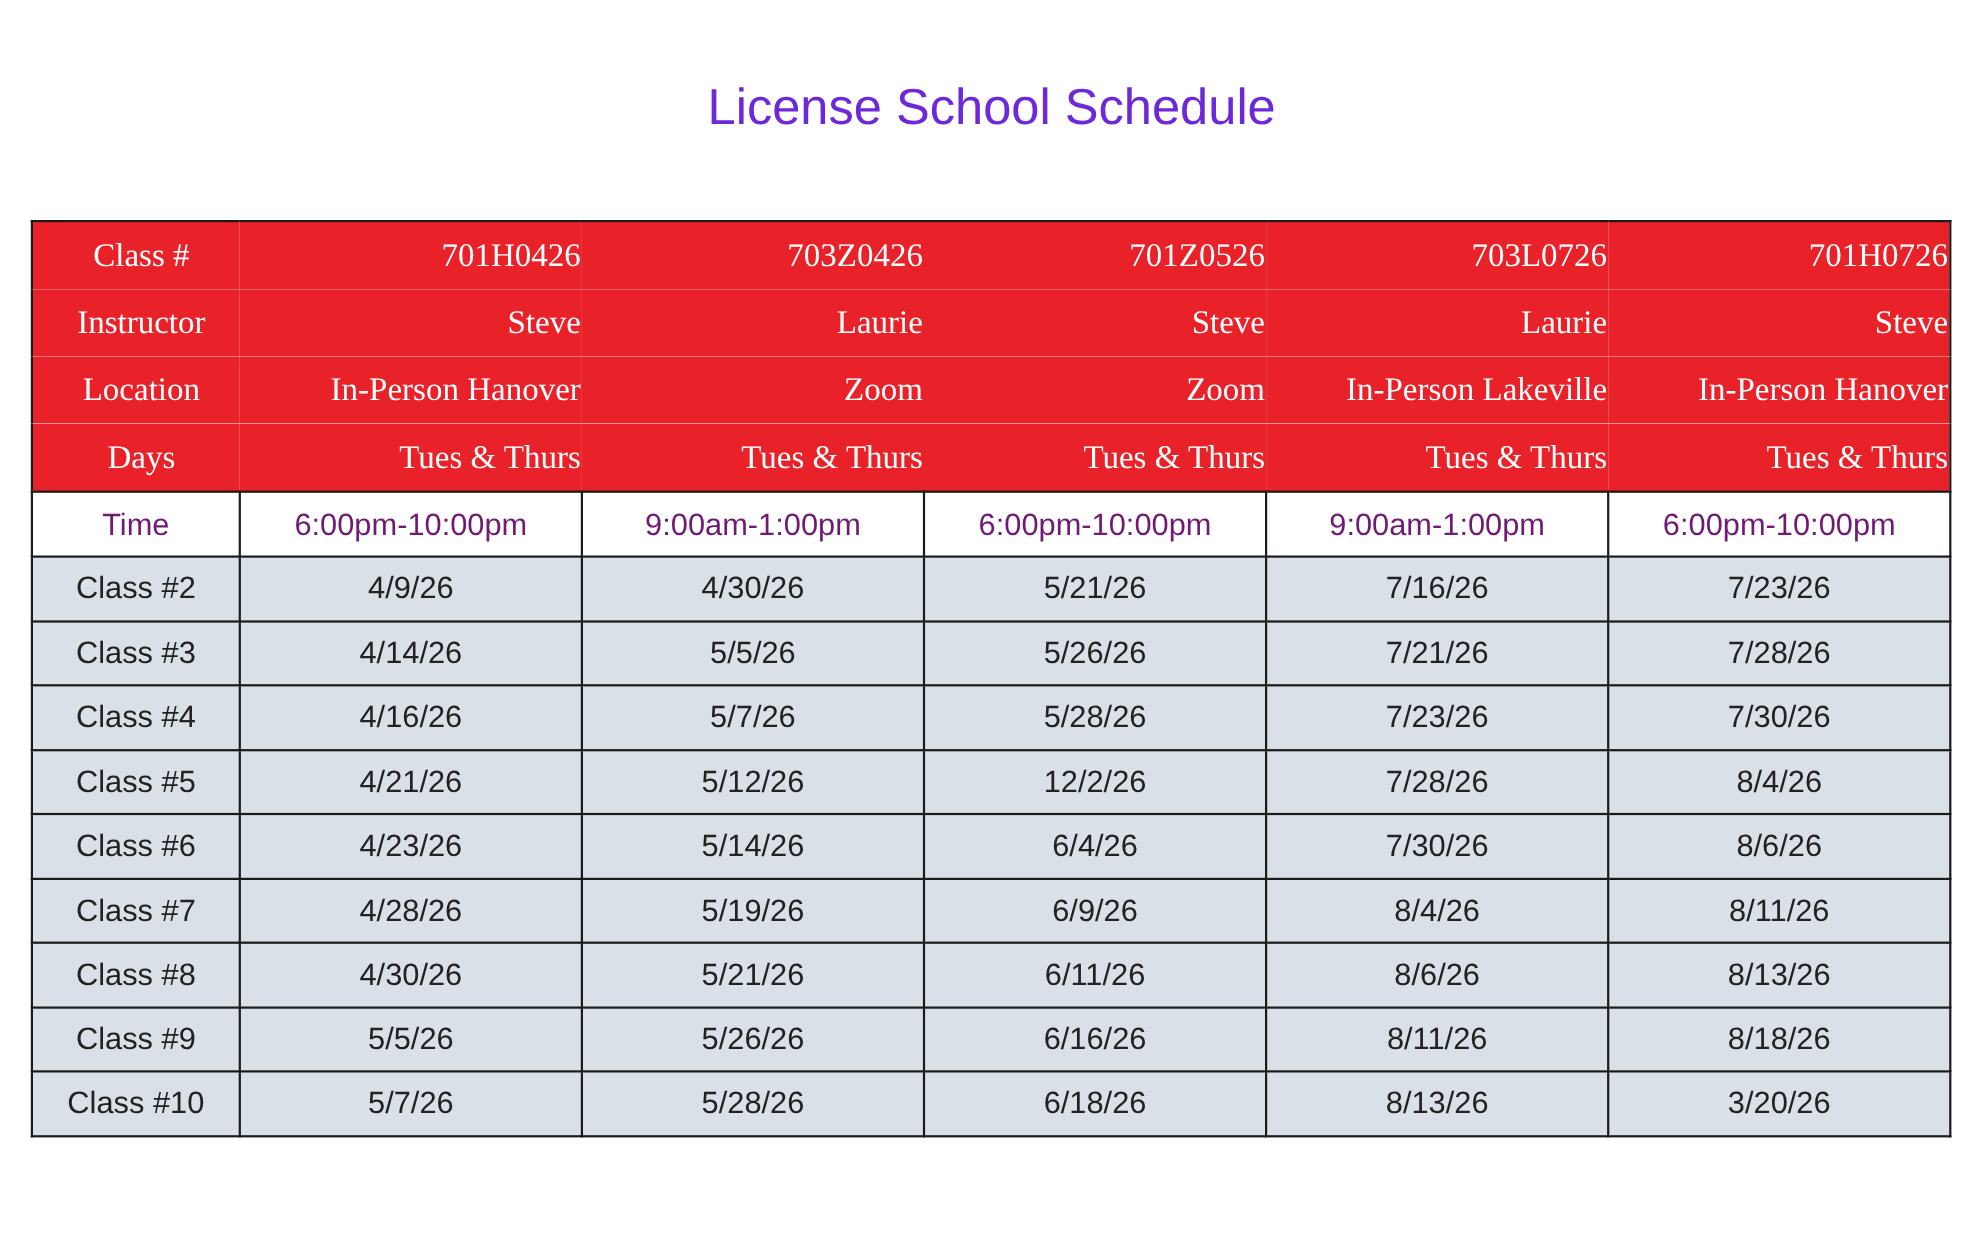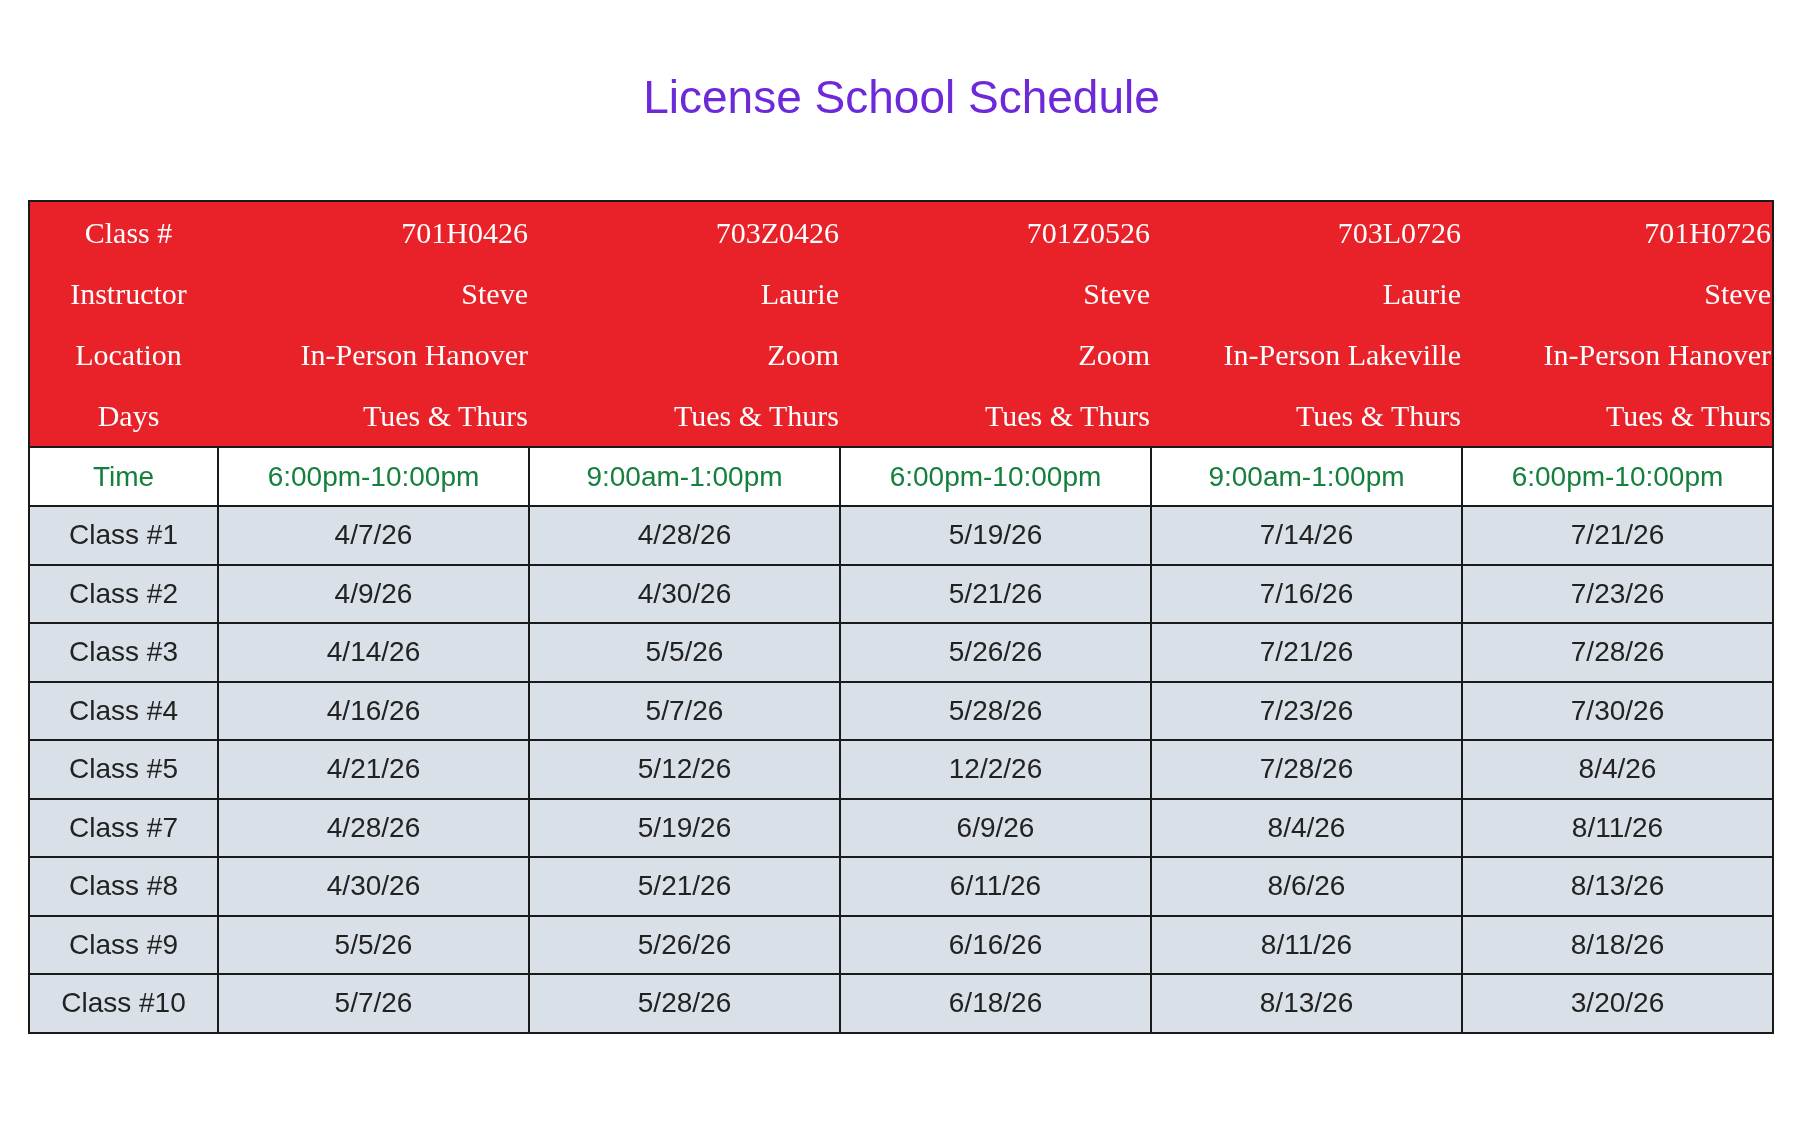--- a/index.html
+++ b/index.html
@@ -51,21 +51,21 @@
     overflow: hidden;
     white-space: nowrap;
   }
   tr.hdr td.lbl {
     text-align: center;
     padding-left: 10px;
   }
   
   tr.time td {
     background: #ffffff;
-    color: #15803d;
+    color: #701a75;
     font-size: 28px;
     height: 55px;
     border: 2px solid #1a1a1a;
     text-align: center;
     vertical-align: middle;
   }
   
   tr.data td {
     background: #d9e0e7;
     color: #222222;
@@ -126,28 +126,20 @@
         </tr>
         <tr class="time">
           <td class="">Time</td>
           <td>6:00pm-10:00pm</td>
           <td>9:00am-1:00pm</td>
           <td>6:00pm-10:00pm</td>
           <td>9:00am-1:00pm</td>
           <td>6:00pm-10:00pm</td>
         </tr>
         <tr class="data">
-          <td class="">Class #1</td>
-          <td>4/7/26</td>
-          <td>4/28/26</td>
-          <td>5/19/26</td>
-          <td>7/14/26</td>
-          <td>7/21/26</td>
-        </tr>
-        <tr class="data">
           <td class="">Class #2</td>
           <td>4/9/26</td>
           <td>4/30/26</td>
           <td>5/21/26</td>
           <td>7/16/26</td>
           <td>7/23/26</td>
         </tr>
         <tr class="data">
           <td class="">Class #3</td>
           <td>4/14/26</td>
@@ -166,20 +158,28 @@
         </tr>
         <tr class="data">
           <td class="">Class #5</td>
           <td>4/21/26</td>
           <td>5/12/26</td>
           <td>12/2/26</td>
           <td>7/28/26</td>
           <td>8/4/26</td>
         </tr>
         <tr class="data">
+          <td class="">Class #6</td>
+          <td>4/23/26</td>
+          <td>5/14/26</td>
+          <td>6/4/26</td>
+          <td>7/30/26</td>
+          <td>8/6/26</td>
+        </tr>
+        <tr class="data">
           <td class="">Class #7</td>
           <td>4/28/26</td>
           <td>5/19/26</td>
           <td>6/9/26</td>
           <td>8/4/26</td>
           <td>8/11/26</td>
         </tr>
         <tr class="data">
           <td class="">Class #8</td>
           <td>4/30/26</td>

